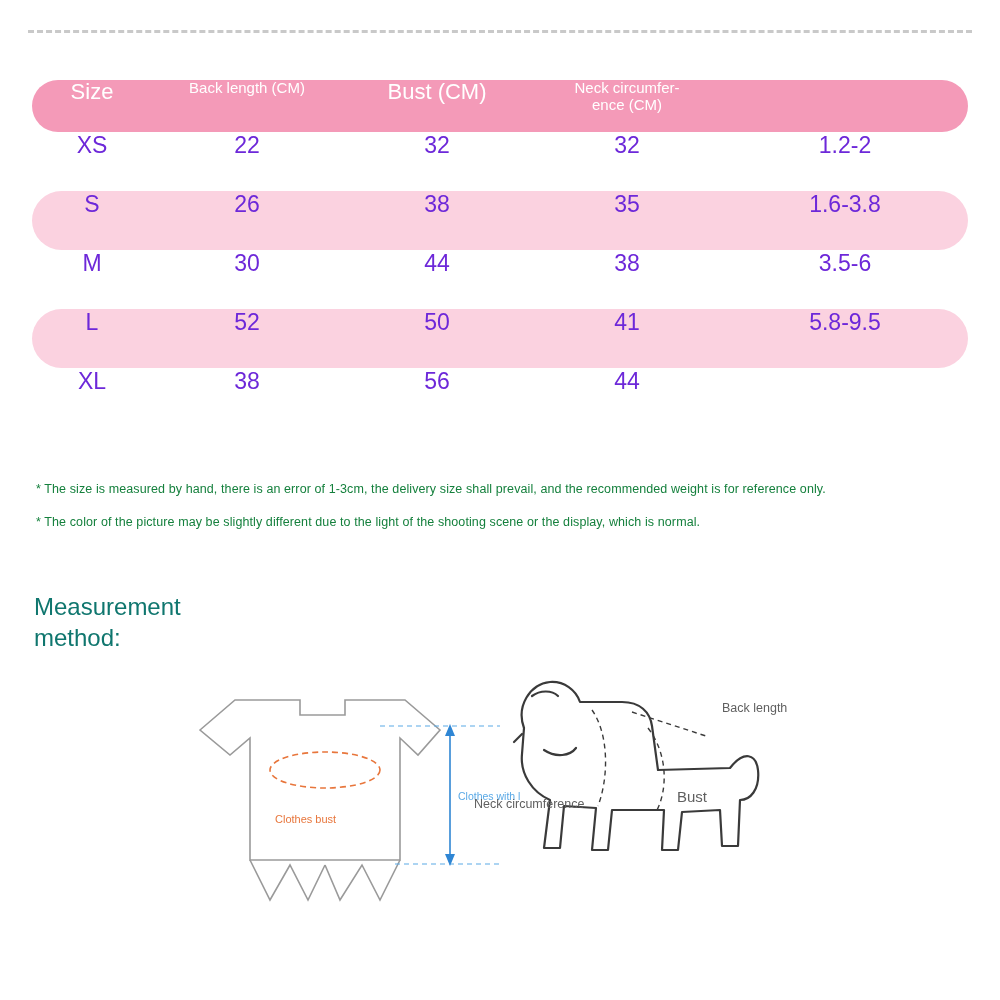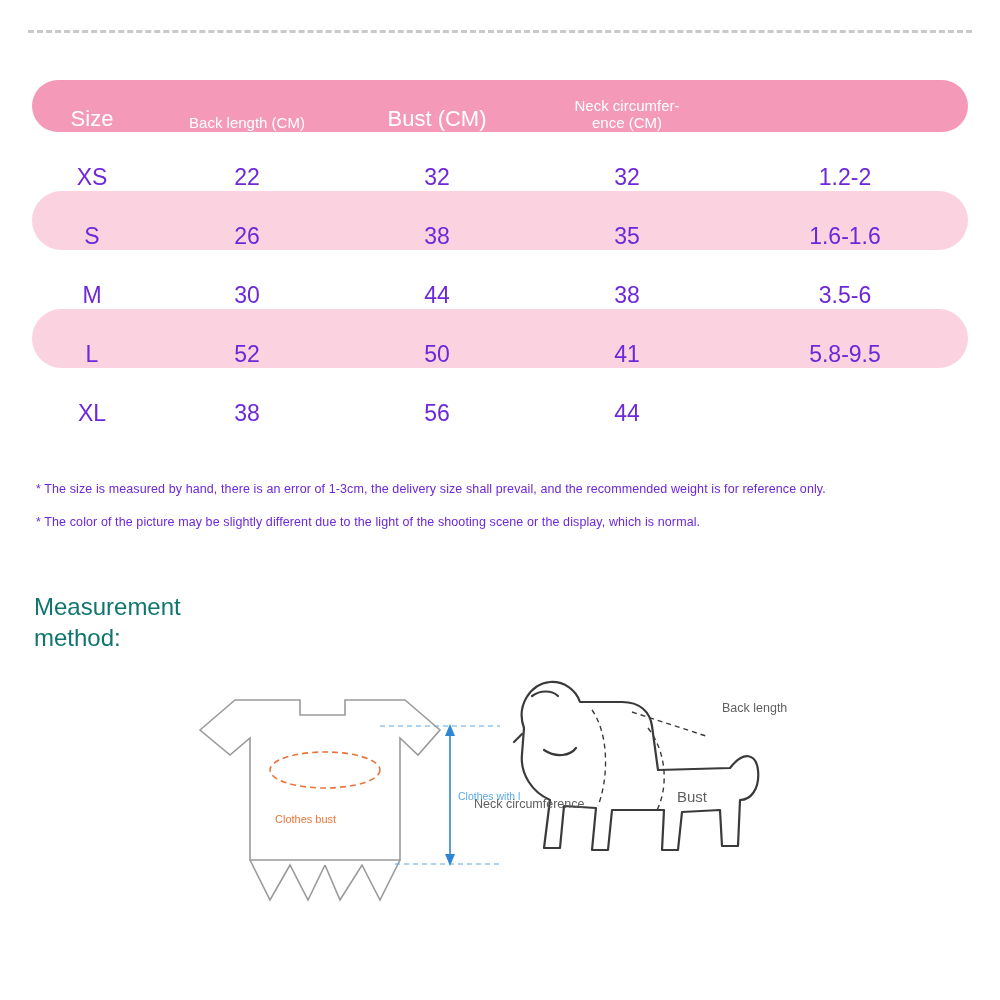--- a/index.html
+++ b/index.html
@@ -28,21 +28,21 @@
 
   
   .table-wrap {
     position: absolute;
     left: 32px;
     top: 80px;
     width: 936px;
   }
   .row {
     display: flex;
-    align-items: flex-end;
+    align-items: flex-start;
     height: 59px;
   }
   .row.header {
     background: #f49ab8;
     border-radius: 30px;
     height: 52px;
     color: #ffffff;
   }
   .row.striped {
     background: #fbd2e0;
@@ -73,21 +73,21 @@
 
   
   .notes {
     position: absolute;
     left: 36px;
     top: 482px;
     width: 930px;
   }
   .note {
     font-size: 12.5px;
-    color: #6d28d9;
+    color: #15803d;
     margin-bottom: 19px;
     letter-spacing: .1px;
   }
 
   
   .measure-title {
     position: absolute;
     left: 34px;
     top: 592px;
     font-size: 24px;
@@ -139,21 +139,21 @@
     <div class="cell c2">32</div>
     <div class="cell c3">32</div>
     <div class="cell c4">1.2-2</div>
   </div>
 
   <div class="row data striped">
     <div class="cell c0">S</div>
     <div class="cell c1">26</div>
     <div class="cell c2">38</div>
     <div class="cell c3">35</div>
-    <div class="cell c4">1.6-1.6</div>
+    <div class="cell c4">1.6-3.8</div>
   </div>
 
   <div class="row data">
     <div class="cell c0">M</div>
     <div class="cell c1">30</div>
     <div class="cell c2">44</div>
     <div class="cell c3">38</div>
     <div class="cell c4">3.5-6</div>
   </div>
 

